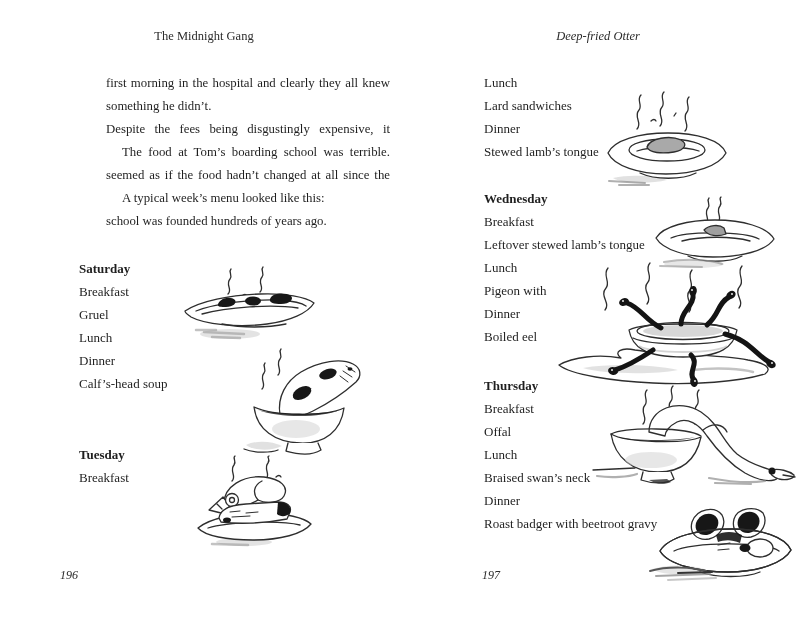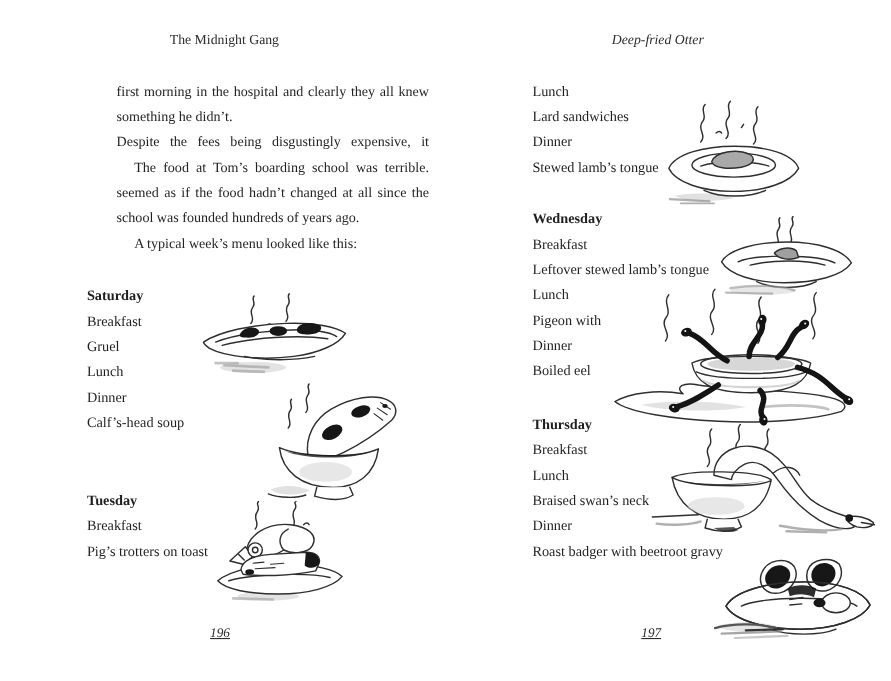--- a/index.html
+++ b/index.html
@@ -11,54 +11,53 @@
   .abs{position:absolute;}
   .running-head{font-size:12.5px;line-height:18px;text-align:center;color:#2b2b2b;}
   .italic{font-style:italic;}
   .para{width:284px;font-size:12.8px;line-height:23px;}
   .bline{text-align:left;}
   .j{text-align:justify;text-align-last:justify;}
   .indent{padding-left:16px;}
   .menu div{font-size:13px;line-height:23px;height:23px;white-space:nowrap;}
   .menu .day{font-weight:bold;}
   .menu .meal{}
-  .pagenum{font-style:italic;font-size:12px;line-height:16px;text-align:center;color:#2b2b2b;text-decoration:underline;}
+  .pagenum{font-style:italic;font-size:12px;line-height:16px;text-align:left;color:#2b2b2b;}
   svg.illo{display:block;}
   .ink{stroke:#2e2e2e;stroke-width:1.3;fill:none;stroke-linecap:round;stroke-linejoin:round;}
 </style>
 </head>
 <body>
 
 <div class="abs" style="left:0;top:0;width:405px;height:493px;">
 
   <div class="abs running-head" style="left:62px;top:27px;width:284px;">The Midnight Gang</div>
 
   <div class="abs para" style="left:62px;top:72px;margin-left:44px;">
     <div class="bline j">first morning in the hospital and clearly they all knew</div>
     <div class="bline">something he didn’t.</div>
     <div class="bline j">Despite the fees being disgustingly expensive, it</div>
     <div class="bline j indent">The food at Tom’s boarding school was terrible.</div>
     <div class="bline j">seemed as if the food hadn’t changed at all since the</div>
+    <div class="bline indent">A typical week’s menu looked like this:</div>
     <div class="bline">school was founded hundreds of years ago.</div>
-    <div class="bline indent">A typical week’s menu looked like this:</div>
   </div>
 
   <div class="abs menu" style="left:79px;top:257px;">
     <div class="day">Saturday</div>
     <div class="meal">Breakfast</div>
     <div class="dish">Gruel</div>
     <div class="meal">Lunch</div>
     <div class="meal">Dinner</div>
     <div class="dish">Calf’s-head soup</div>
   </div>
 
   <div class="abs menu" style="left:79px;top:443px;">
     <div class="day">Tuesday</div>
     <div class="meal">Breakfast</div>
-    <div class="dish">Pig’s trotters on toast</div>
   </div>
 
   <div class="abs pagenum" style="left:60px;top:567px;width:280px;">196</div>
 
   <svg class="abs illo" style="left:182px;top:266px;" width="135" height="82" viewBox="0 0 135 82">
     <g class="ink">
       <path d="M46 28 C51 23 43 19 48 13 C51 9 46 6 49 3"></path>
       <path d="M78 26 C83 21 75 17 80 11 C83 7 78 4 81 1"></path>
       <path d="M60 30 C62 28 64 28 65 30"></path>
     </g>
@@ -145,20 +144,21 @@
     <div class="dish">Leftover stewed lamb’s tongue</div>
     <div class="meal">Lunch</div>
     <div class="dish">Pigeon with</div>
     <div class="meal">Dinner</div>
     <div class="dish">Boiled eel</div>
   </div>
 
   <div class="abs menu" style="left:79px;top:374px;">
     <div class="day">Thursday</div>
     <div class="meal">Breakfast</div>
+    <div class="dish">Offal</div>
     <div class="meal">Lunch</div>
     <div class="dish">Braised swan’s neck</div>
     <div class="meal">Dinner</div>
     <div class="dish">Roast badger with beetroot gravy</div>
   </div>
 
   <div class="abs pagenum" style="left:77px;top:567px;width:220px;">197</div>
 
   <svg class="abs illo" style="left:198px;top:91px;" width="128" height="95" viewBox="0 0 128 95">
     <g class="ink">

